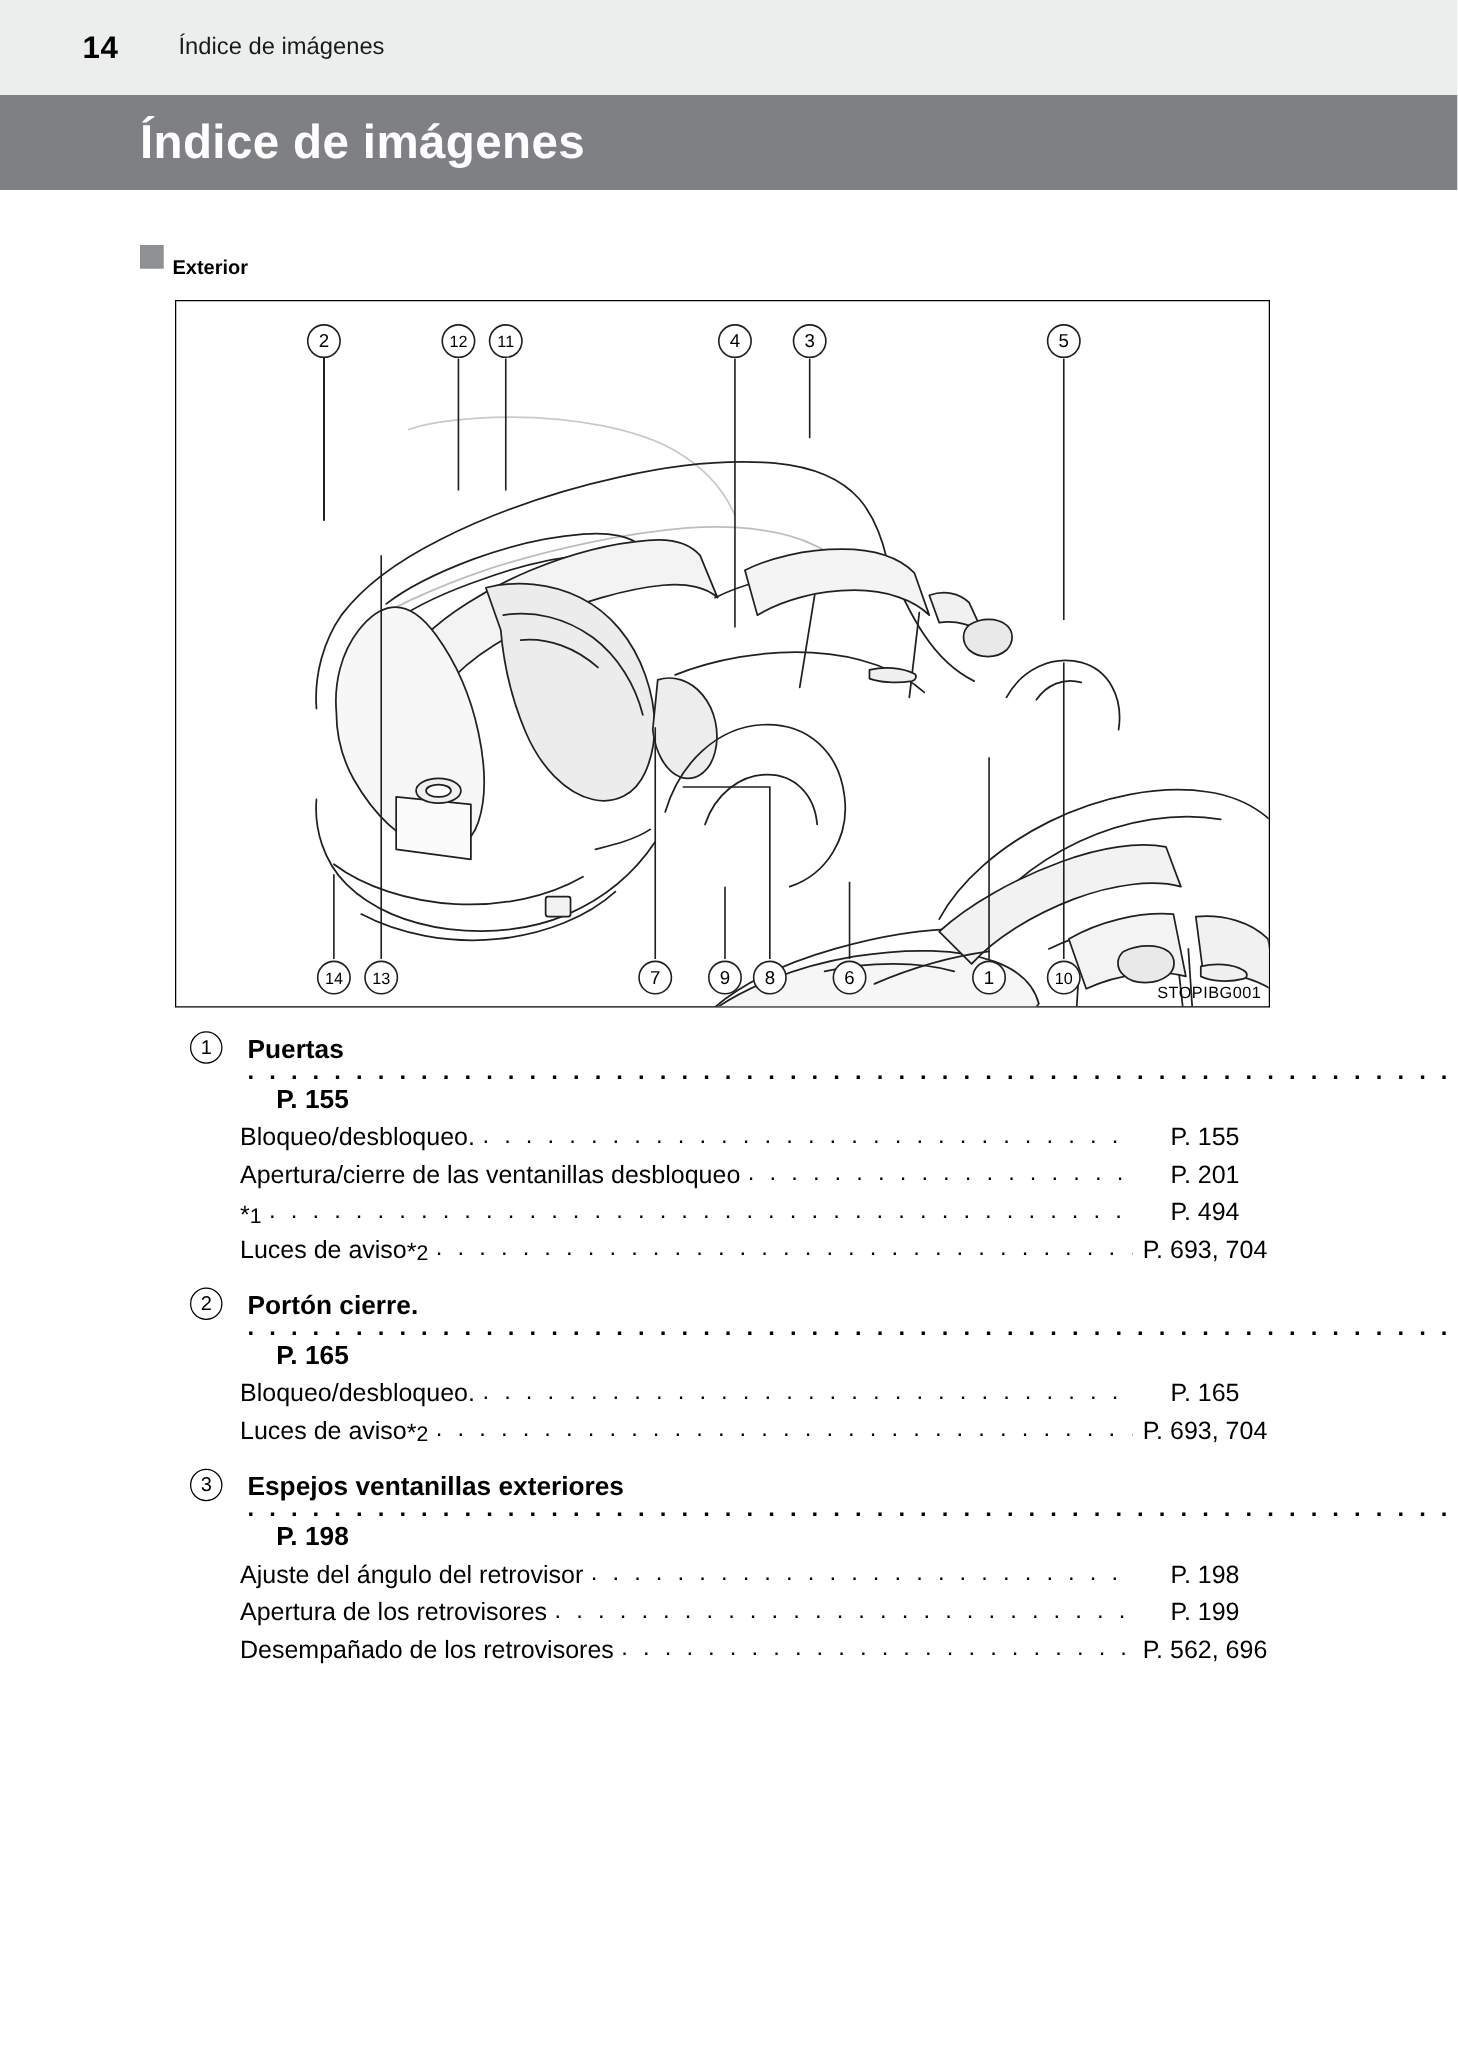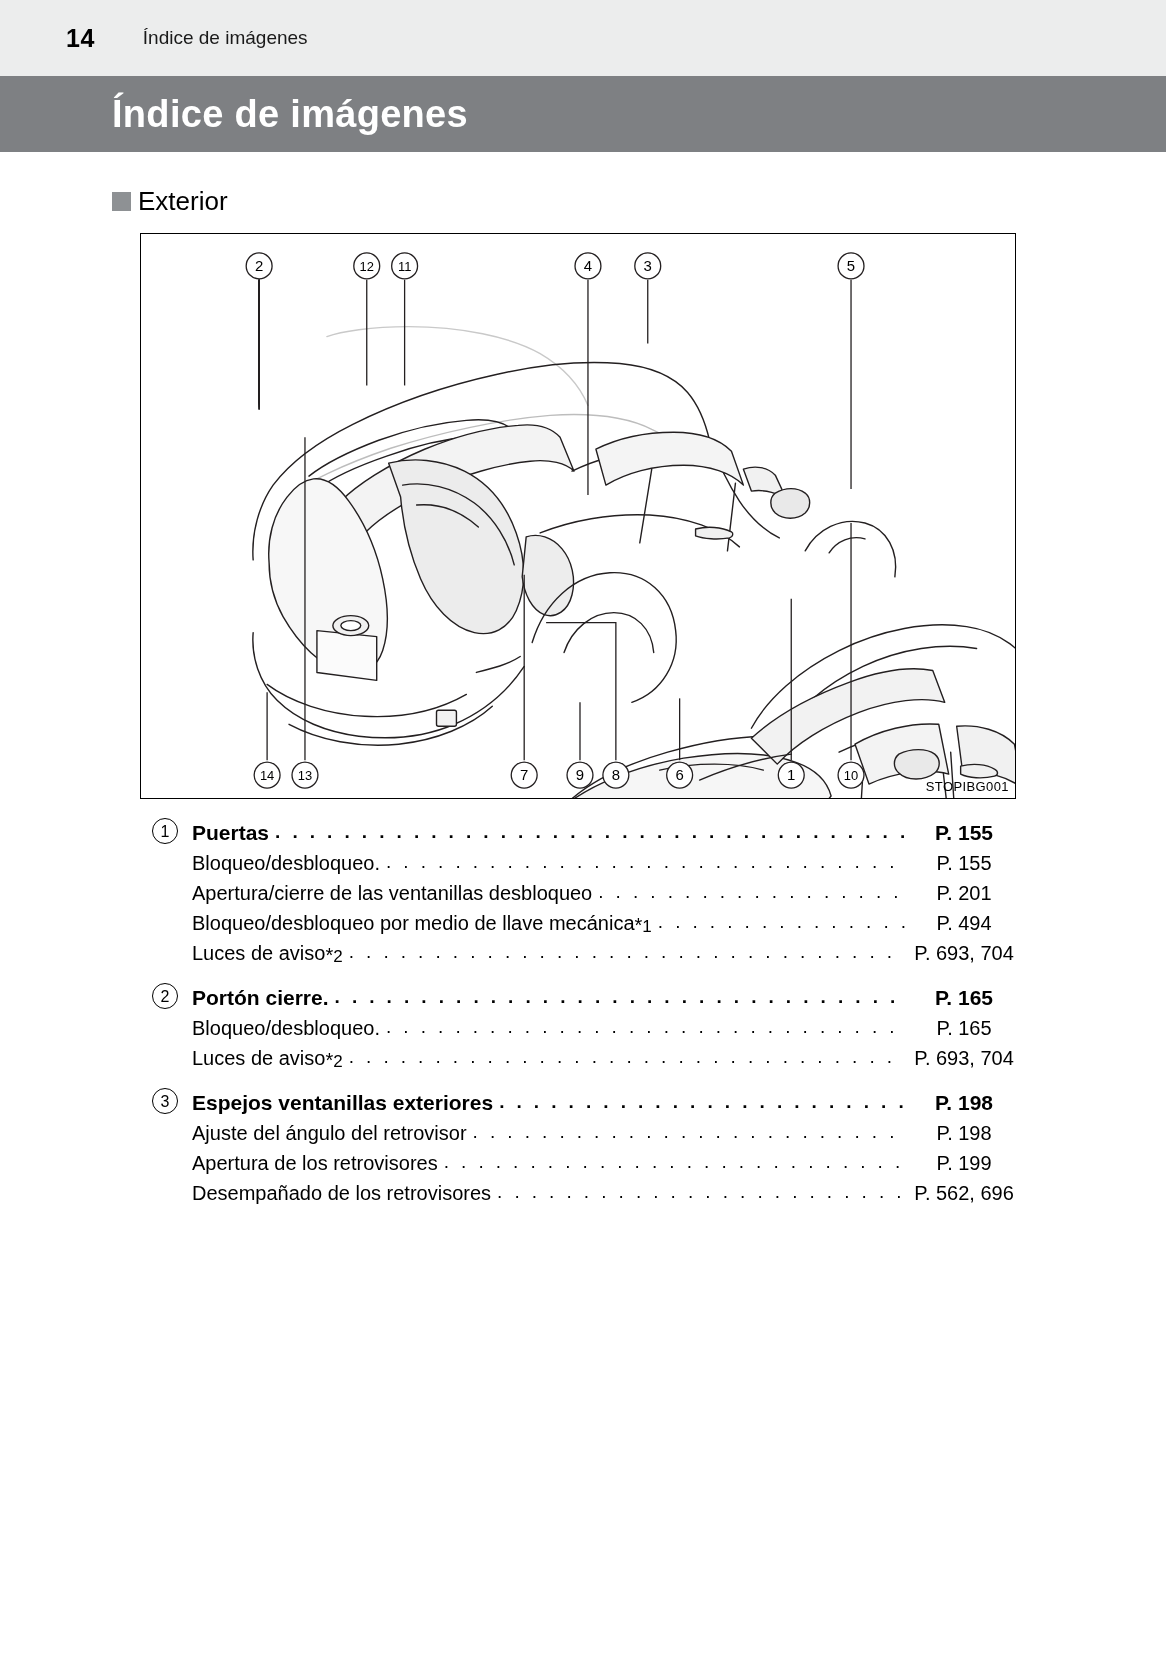--- a/index.html
+++ b/index.html
@@ -59,22 +59,23 @@
     align-items: center;
     margin: 34px 0 0 112px;
   }
   .section-square {
     width: 19px;
     height: 19px;
     background: #8e9194;
     margin-right: 7px;
   }
   .section-label .txt {
-    font-size: 26px;
-    font-weight: normal;
+    font-size: 16px;
+    font-weight: bold;
+    margin-top: 20px;
   }
 
   
   .figure-box {
     position: relative;
     margin: 16px 0 0 140px;
     width: 876px;
     height: 566px;
     border: 1px solid #000;
     box-sizing: border-box;
@@ -124,20 +125,21 @@
     display: flex;
     align-items: baseline;
     font-size: 20px;
     line-height: 1.0;
     padding: 5px 0;
     white-space: nowrap;
   }
   .row.head {
     font-weight: bold;
     font-size: 21px;
+    flex-direction: column;
   }
   .row .label { flex: 0 0 auto; }
   .row .dots {
     flex: 1 1 auto;
     overflow: hidden;
     white-space: nowrap;
     margin: 0 6px;
     letter-spacing: 3.4px;
     font-size: 19px;
     position: relative;
@@ -422,21 +424,20 @@
         <span class="label">Bloqueo/desbloqueo.</span>
         <span class="dots">. . . . . . . . . . . . . . . . . . . . . . . . . . . . . . . . . . . . . . . . . . . . . . . . . . . . . . . . . . . .</span>
         <span class="page">P. 155</span>
       </div>
       <div class="row">
         <span class="label">Apertura/cierre de las ventanillas desbloqueo</span>
         <span class="dots">. . . . . . . . . . . . . . . . . . . . . . . . . . . . . . . . . . . . . . . . . . . . . . . . . . . . . . . . . . . .</span>
         <span class="page">P. 201</span>
       </div>
       <div class="row">
-        <span class="label">Bloqueo/desbloqueo por medio de llave mecánica</span>
           <sup class="star"><span class="glyph">*</span><span>1</span></sup>
         <span class="dots">. . . . . . . . . . . . . . . . . . . . . . . . . . . . . . . . . . . . . . . . . . . . . . . . . . . . . . . . . . . .</span>
         <span class="page">P. 494</span>
       </div>
       <div class="row">
         <span class="label">Luces de aviso</span>
           <sup class="star"><span class="glyph">*</span><span>2</span></sup>
         <span class="dots">. . . . . . . . . . . . . . . . . . . . . . . . . . . . . . . . . . . . . . . . . . . . . . . . . . . . . . . . . . . .</span>
         <span class="page">P. 693, 704</span>
       </div>

